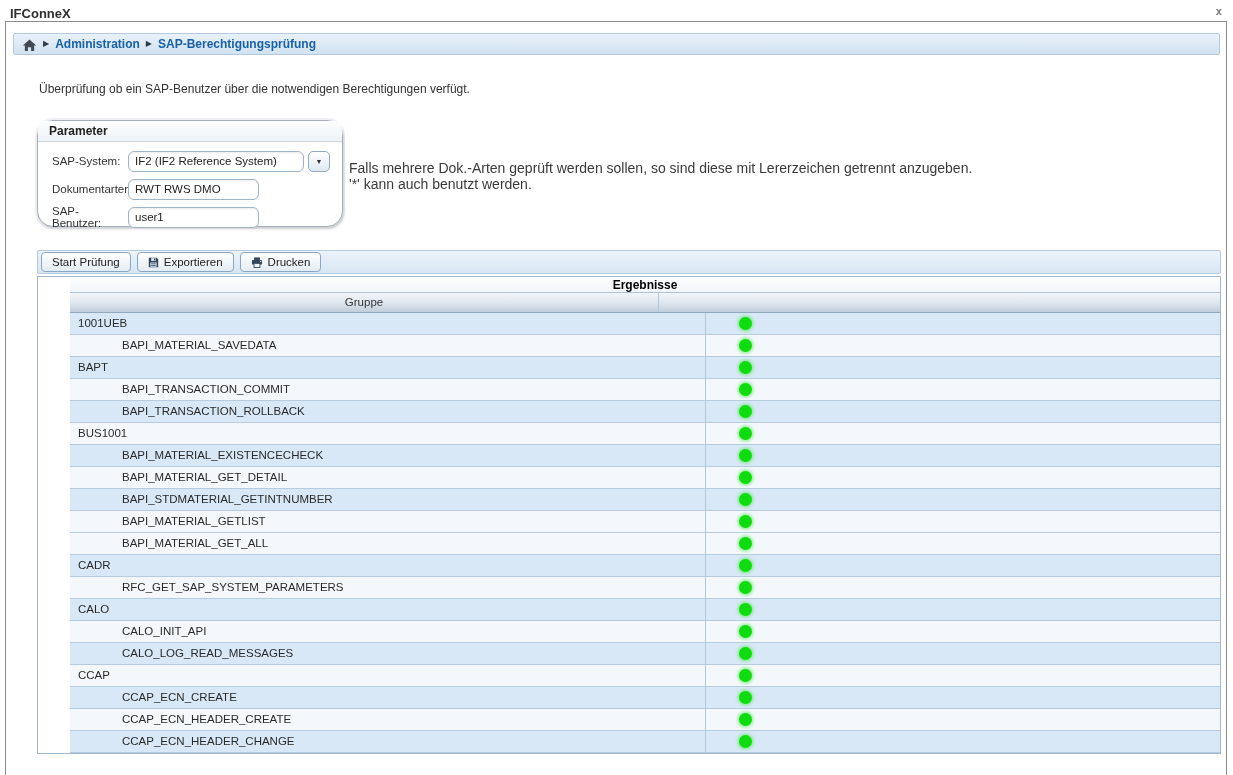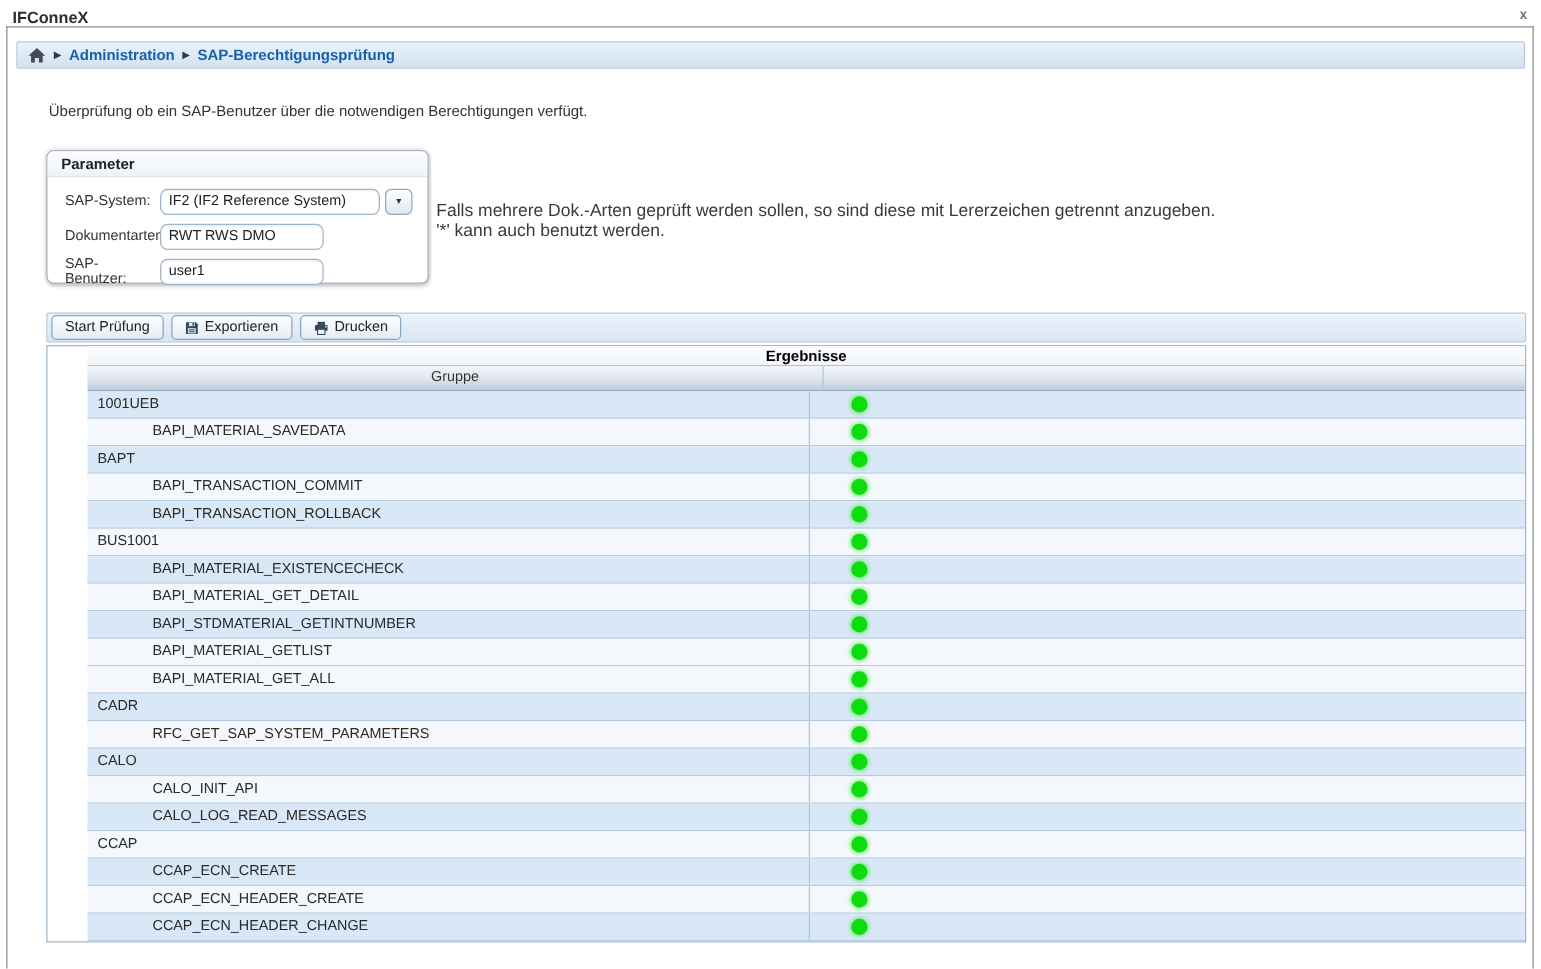--- a/index.html
+++ b/index.html
@@ -17,21 +17,21 @@
     border:1px solid #b4c9dd; border-radius:2px;
     background:linear-gradient(#e9f2fb,#d2e2f1);
     display:flex; align-items:center; padding:0 8px; gap:6px; }
   .home-ic { width:15px; height:13px; display:inline-block; cursor:pointer; }
   .crumb-sep { font-size:8px; color:#2f3b47; line-height:1; }
   .crumb-link { font-size:12px; font-weight:bold; color:#1661aa; cursor:pointer; }
 
   .description { position:absolute; left:33px; top:60px; font-size:12px; color:#333; }
 
   .param-box { position:absolute; left:31px; top:98px; width:306px; height:107px;
-    border:1px solid #a7b0ba; border-radius:6px; background:#fff;
+    border:1px solid #a7b0ba; border-radius:16px; background:#fff;
     box-shadow:1px 2px 3px rgba(0,0,0,0.15), 0 0 0 2px rgba(205,213,221,0.35); }
   .param-hdr { height:21px; line-height:21px; padding:0 11px; font-size:12px; font-weight:bold; color:#222;
     border-bottom:1px solid #ccd4dc; background:linear-gradient(#fcfdfe,#eef3f8); border-radius:5px 5px 0 0; }
   .param-row { position:absolute; left:14px; display:flex; align-items:center; height:22px; }
   .param-row.r1 { top:29px; } .param-row.r2 { top:57px; } .param-row.r3 { top:85px; }
   .param-label { width:76px; flex:none; font-size:11.5px; color:#333; }
   .textbox { height:21px; border:1px solid #9fb5c9; border-radius:6px; background:#fff;
     font-size:11.5px; color:#222; padding:0 6px; box-shadow:inset 0 1px 2px rgba(0,0,0,0.08);
     font-family:"Liberation Sans", sans-serif; }
   .combo-text { width:176px; line-height:19px; white-space:nowrap; overflow:hidden; cursor:default; }
@@ -56,21 +56,21 @@
   .t-title { height:16px; line-height:16px; text-align:center; font-size:12px; font-weight:bold; color:#000;
     background:linear-gradient(#fdfdfe,#f2f6fa); border-bottom:1px solid #aec4d6; }
   .t-cols { display:flex; height:20px; border-bottom:1px solid #92a8bd;
     background:linear-gradient(#f3f6f9 0%, #dde5ed 55%, #c0cdda 100%); }
   .t-cols .c1 { width:589px; border-right:1px solid #b2c7d9; text-align:center; line-height:19px;
     font-size:11.5px; color:#333; }
   .t-cols .c2 { flex:1; }
   .trow { display:flex; height:22px; border-bottom:1px solid #b6cbdd; cursor:default; }
   .trow.blue { background:#d9e8f7; }
   .trow.white { background:#f4f8fc; }
-  .trow .name { width:578px; border-right:1px solid #b2c7d9; line-height:21px; font-size:11.5px;
+  .trow .name { width:636px; border-right:1px solid #b2c7d9; line-height:21px; font-size:11.5px;
     color:#2a2a2a; padding-left:8px; white-space:nowrap; overflow:hidden; }
   .trow.child .name { padding-left:52px; }
   .trow .status { flex:1; display:flex; align-items:center; }
   .dot { width:13px; height:13px; border-radius:50%; margin-left:33px;
     box-shadow:0 0 3px 1.5px rgba(70,235,70,0.55); }
 </style>
 </head>
 <body>
 
 <div class="window-title">IFConneX</div>

